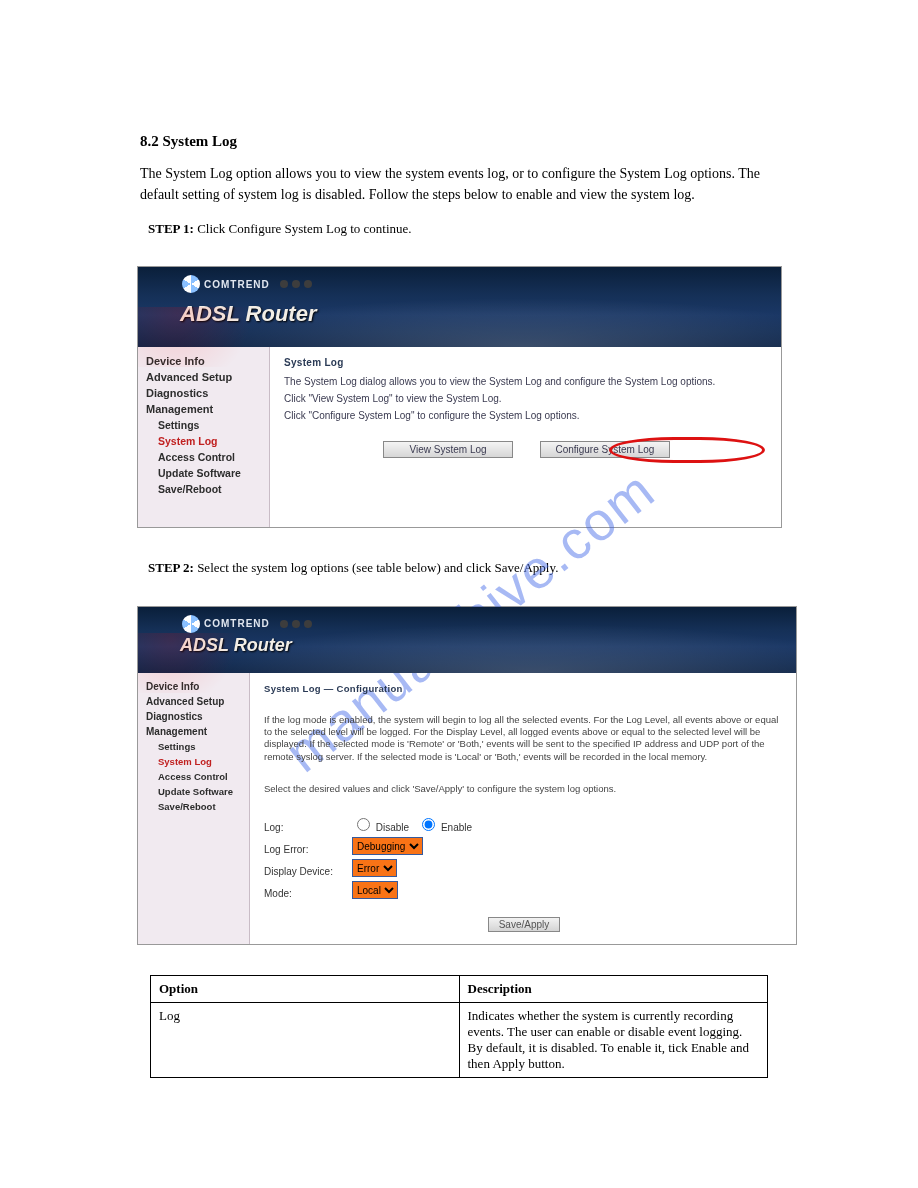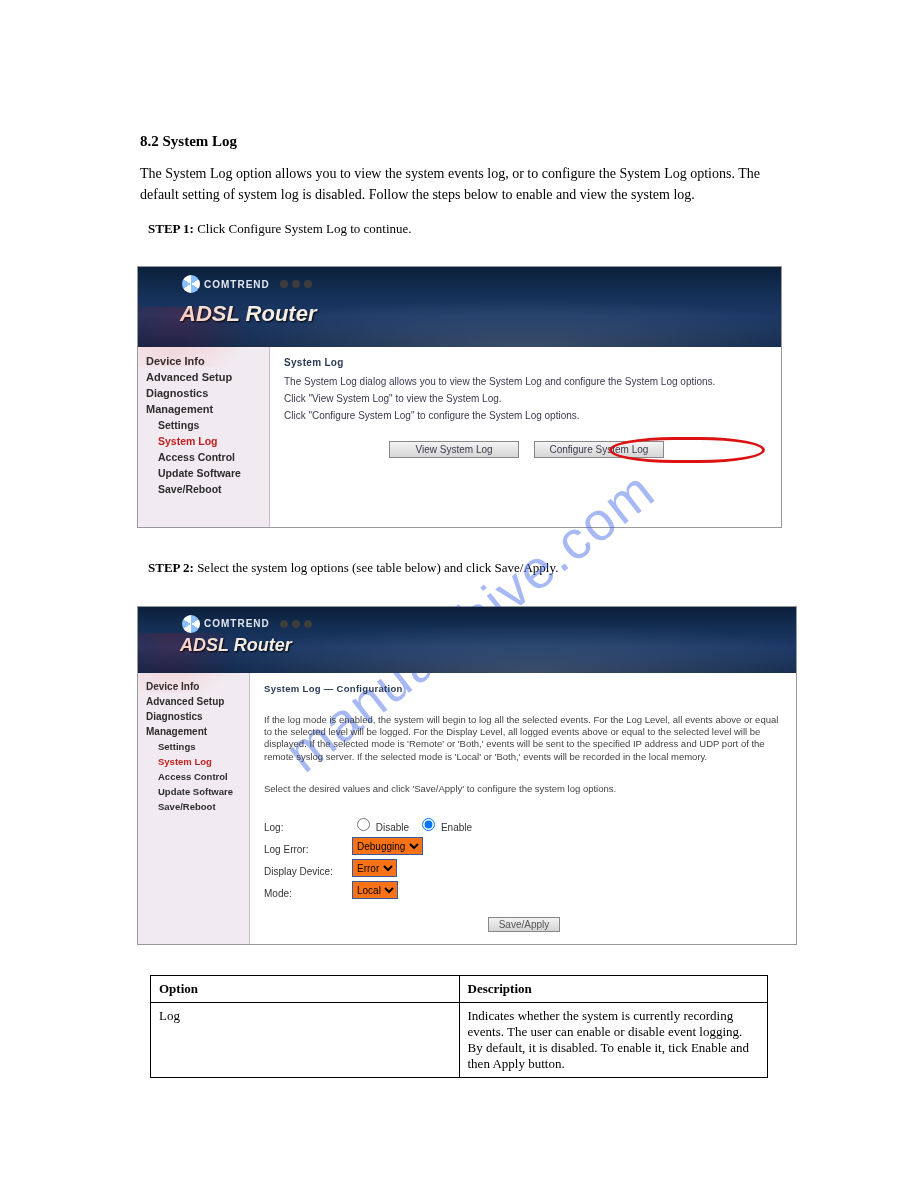--- a/index.html
+++ b/index.html
@@ -103,21 +103,21 @@
   .content p { margin:6px 0; font-size:10px; color:#3a3a50; }
   .btn-row { text-align:center; margin-top:20px; }
   .win-btn {
     display:inline-block;
     min-width: 130px;
     padding: 2px 10px;
     font-size: 10px;
     background: linear-gradient(#f4f4f4,#d6d6d6);
     border: 1px solid #888;
     color:#3a3a50;
-    margin: 0 6px;
+    margin: 0 12px;
     position:relative;
   }
   .red-oval {
     position:absolute;
     border: 3px solid #d11;
     border-radius: 50%/60%;
     pointer-events:none;
   }
   .cfg-row { display:flex; align-items:flex-end; gap:8px; margin:4px 0; font-size:10px; color:#333;}
   .cfg-label { width: 80px; }

